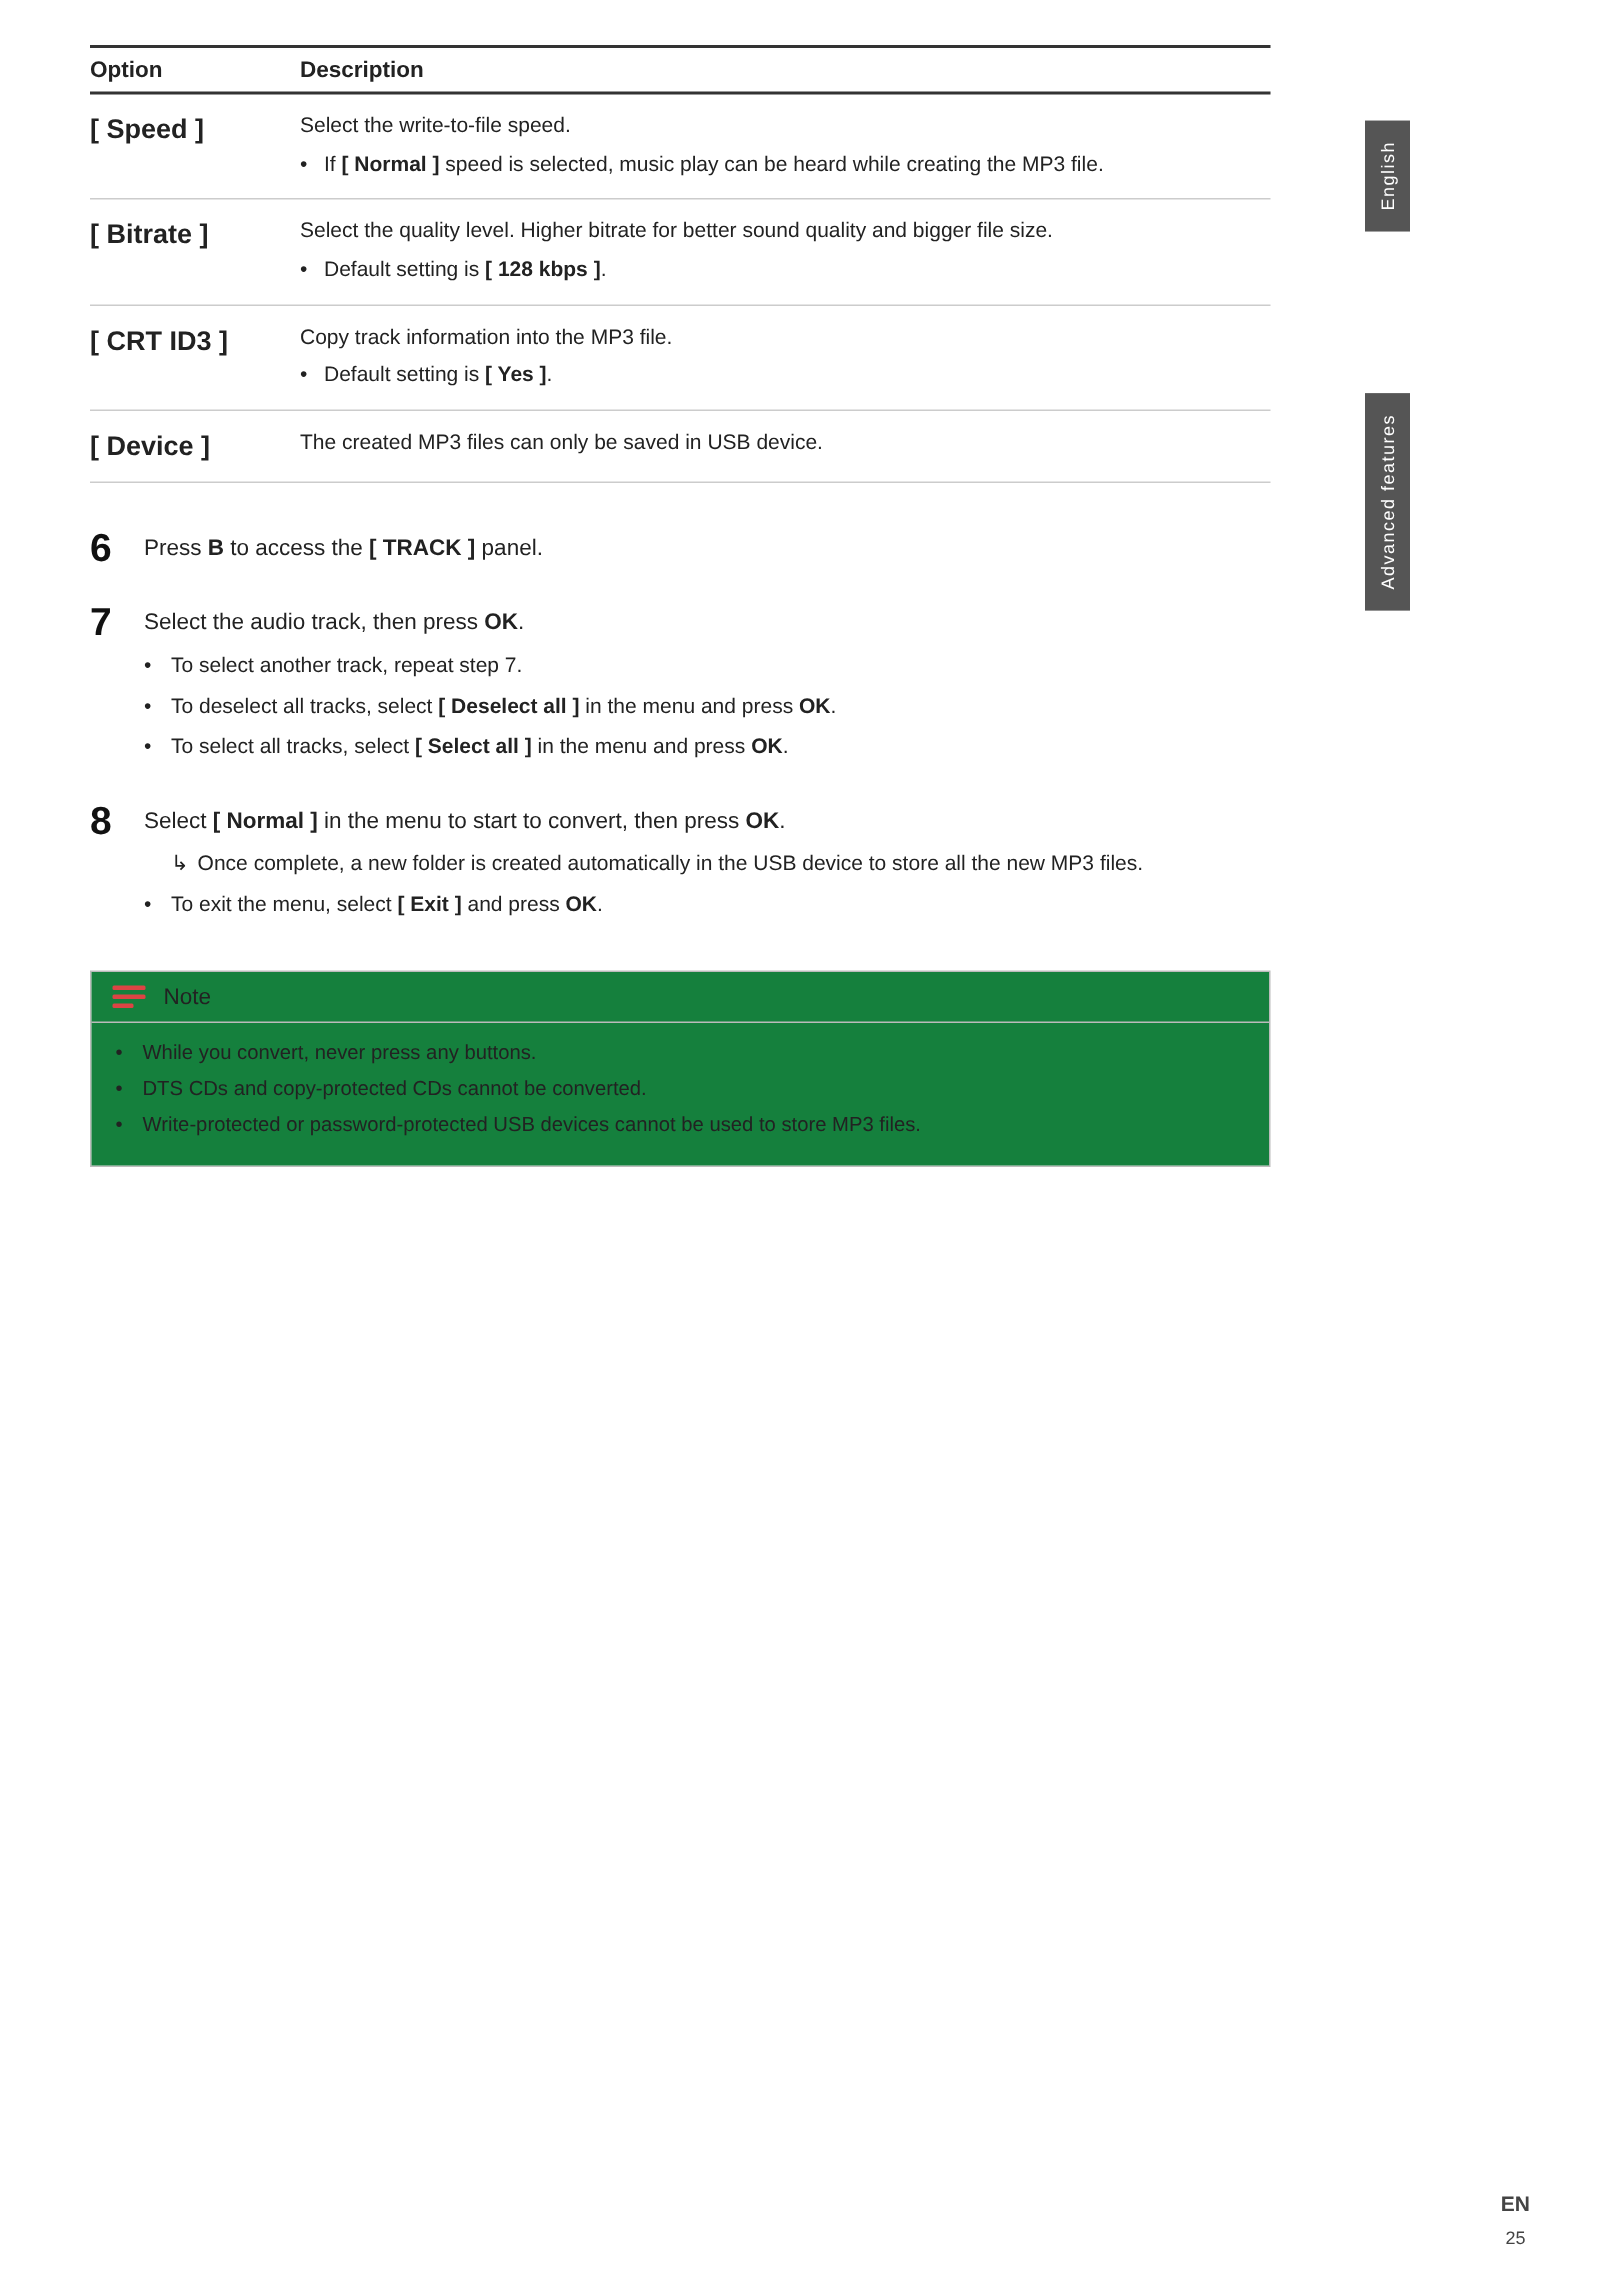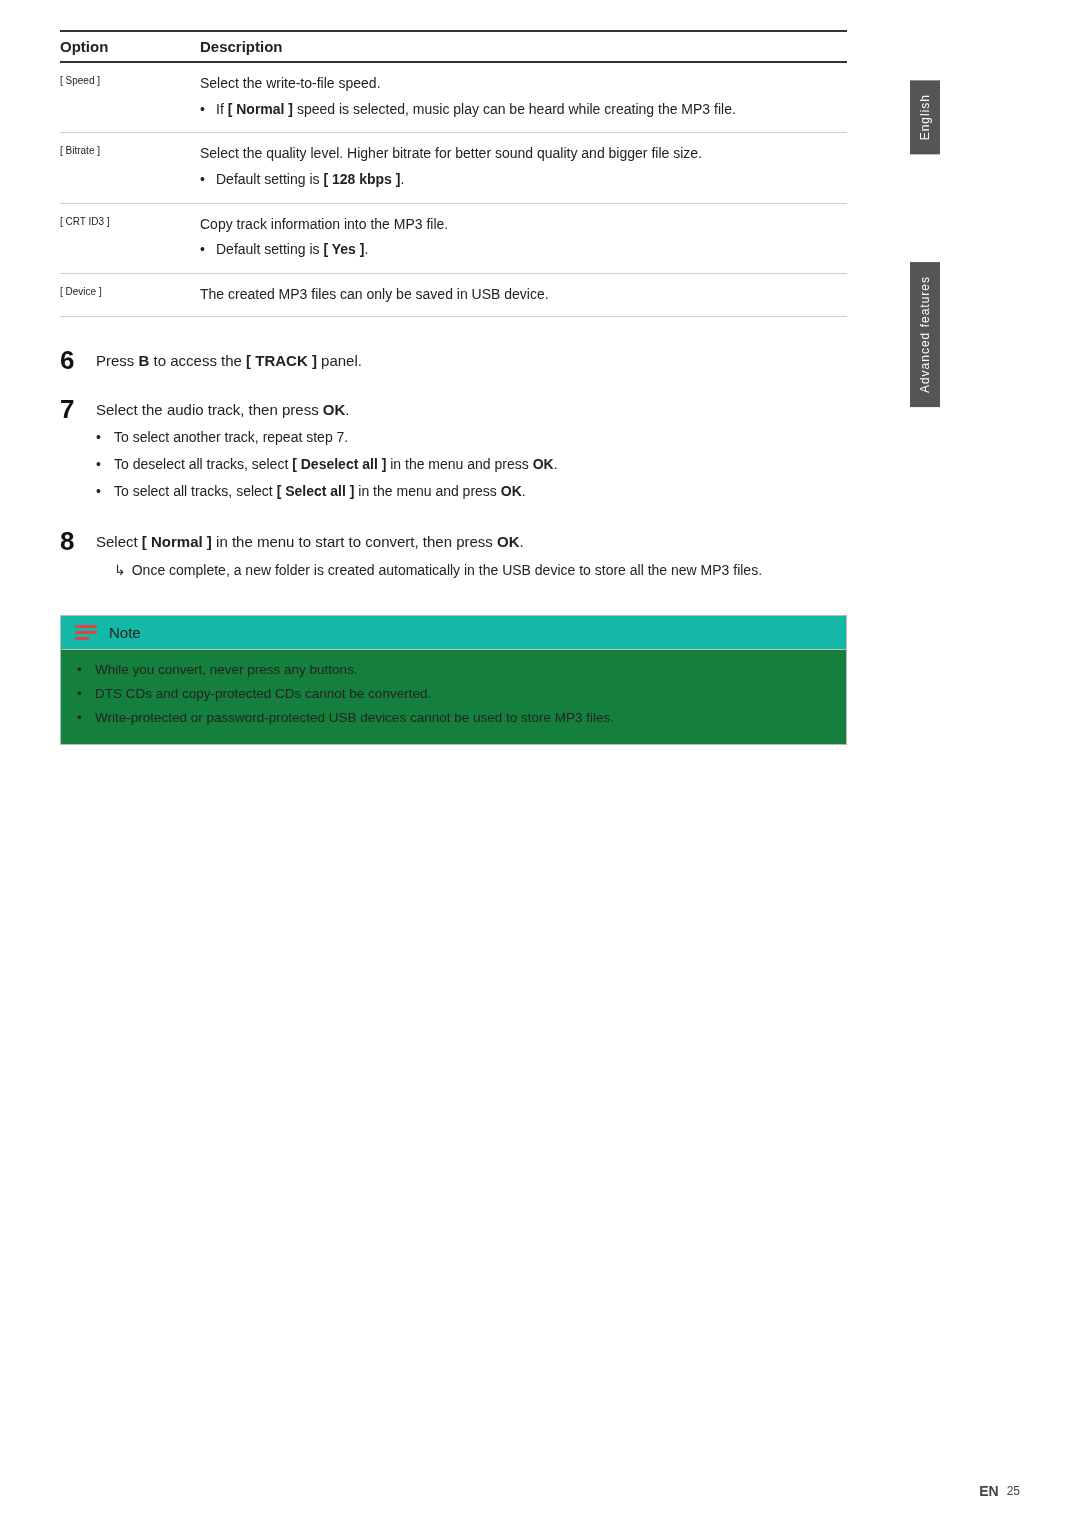--- a/index.html
+++ b/index.html
@@ -84,22 +84,23 @@
     .options-table td {
       vertical-align: top;
       padding: 10px 10px 10px 0;
       border-bottom: 1px solid #ccc;
       font-size: 14px;
       line-height: 1.5;
     }
 
     .options-table td:first-child {
       width: 140px;
-      font-size: 10px;
+      font-size: 18px;
       padding-right: 16px;
+      font-weight: bold;
     }
 
     .desc-text {
       font-size: 14px;
       line-height: 1.55;
       color: #222;
     }
 
     .desc-text ul {
       list-style: none;
@@ -189,21 +190,21 @@
     
     .note-section {
       margin-top: 28px;
       border: 1px solid #bbb;
     }
 
     .note-header {
       display: flex;
       align-items: center;
       gap: 12px;
-      background: #14b8a6;
+      background: #15803d;
       padding: 8px 14px;
       border-bottom: 1px solid #bbb;
     }
 
     .note-icon {
       display: flex;
       flex-direction: column;
       gap: 3px;
       min-width: 22px;
     }
@@ -253,20 +254,21 @@
     
     .page-footer {
       position: absolute;
       bottom: 28px;
       right: 60px;
       font-size: 14px;
       color: #444;
       display: flex;
       align-items: center;
       gap: 8px;
+      flex-direction: column;
     }
 
     .page-footer .lang {
       font-weight: bold;
       font-size: 14px;
     }
 
     .page-footer .pagenum {
       font-size: 12px;
     }
@@ -366,20 +368,23 @@
 
     <div class="step-section">
       <div class="step-row">
         <div class="step-number">8</div>
         <div class="step-content">
           <span>Select <span class="bold-bracket">[ Normal ]</span> in the menu to start to convert, then press <span class="bold-text">OK</span>.</span>
           <div class="arrow-item">
             <span class="arrow-sym">↳</span>
             <span>Once complete, a new folder is created automatically in the USB device to store all the new MP3 files.</span>
           </div>
+          <ul>
+            <li>To exit the menu, select <span class="bold-bracket">[ Exit ]</span> and press <span class="bold-text">OK</span>.</li>
+          </ul>
         </div>
       </div>
     </div>
 
     <div class="note-section">
       <div class="note-header">
         <div class="note-icon">
           <div class="note-icon-line"></div>
           <div class="note-icon-line"></div>
           <div class="note-icon-line"></div>

